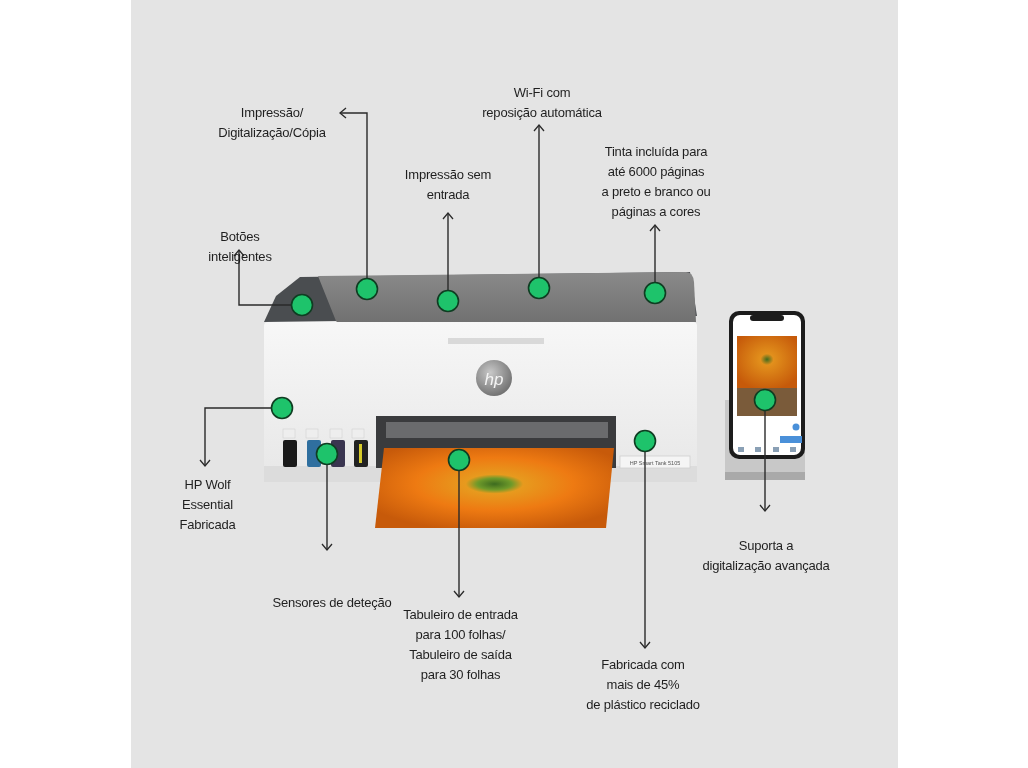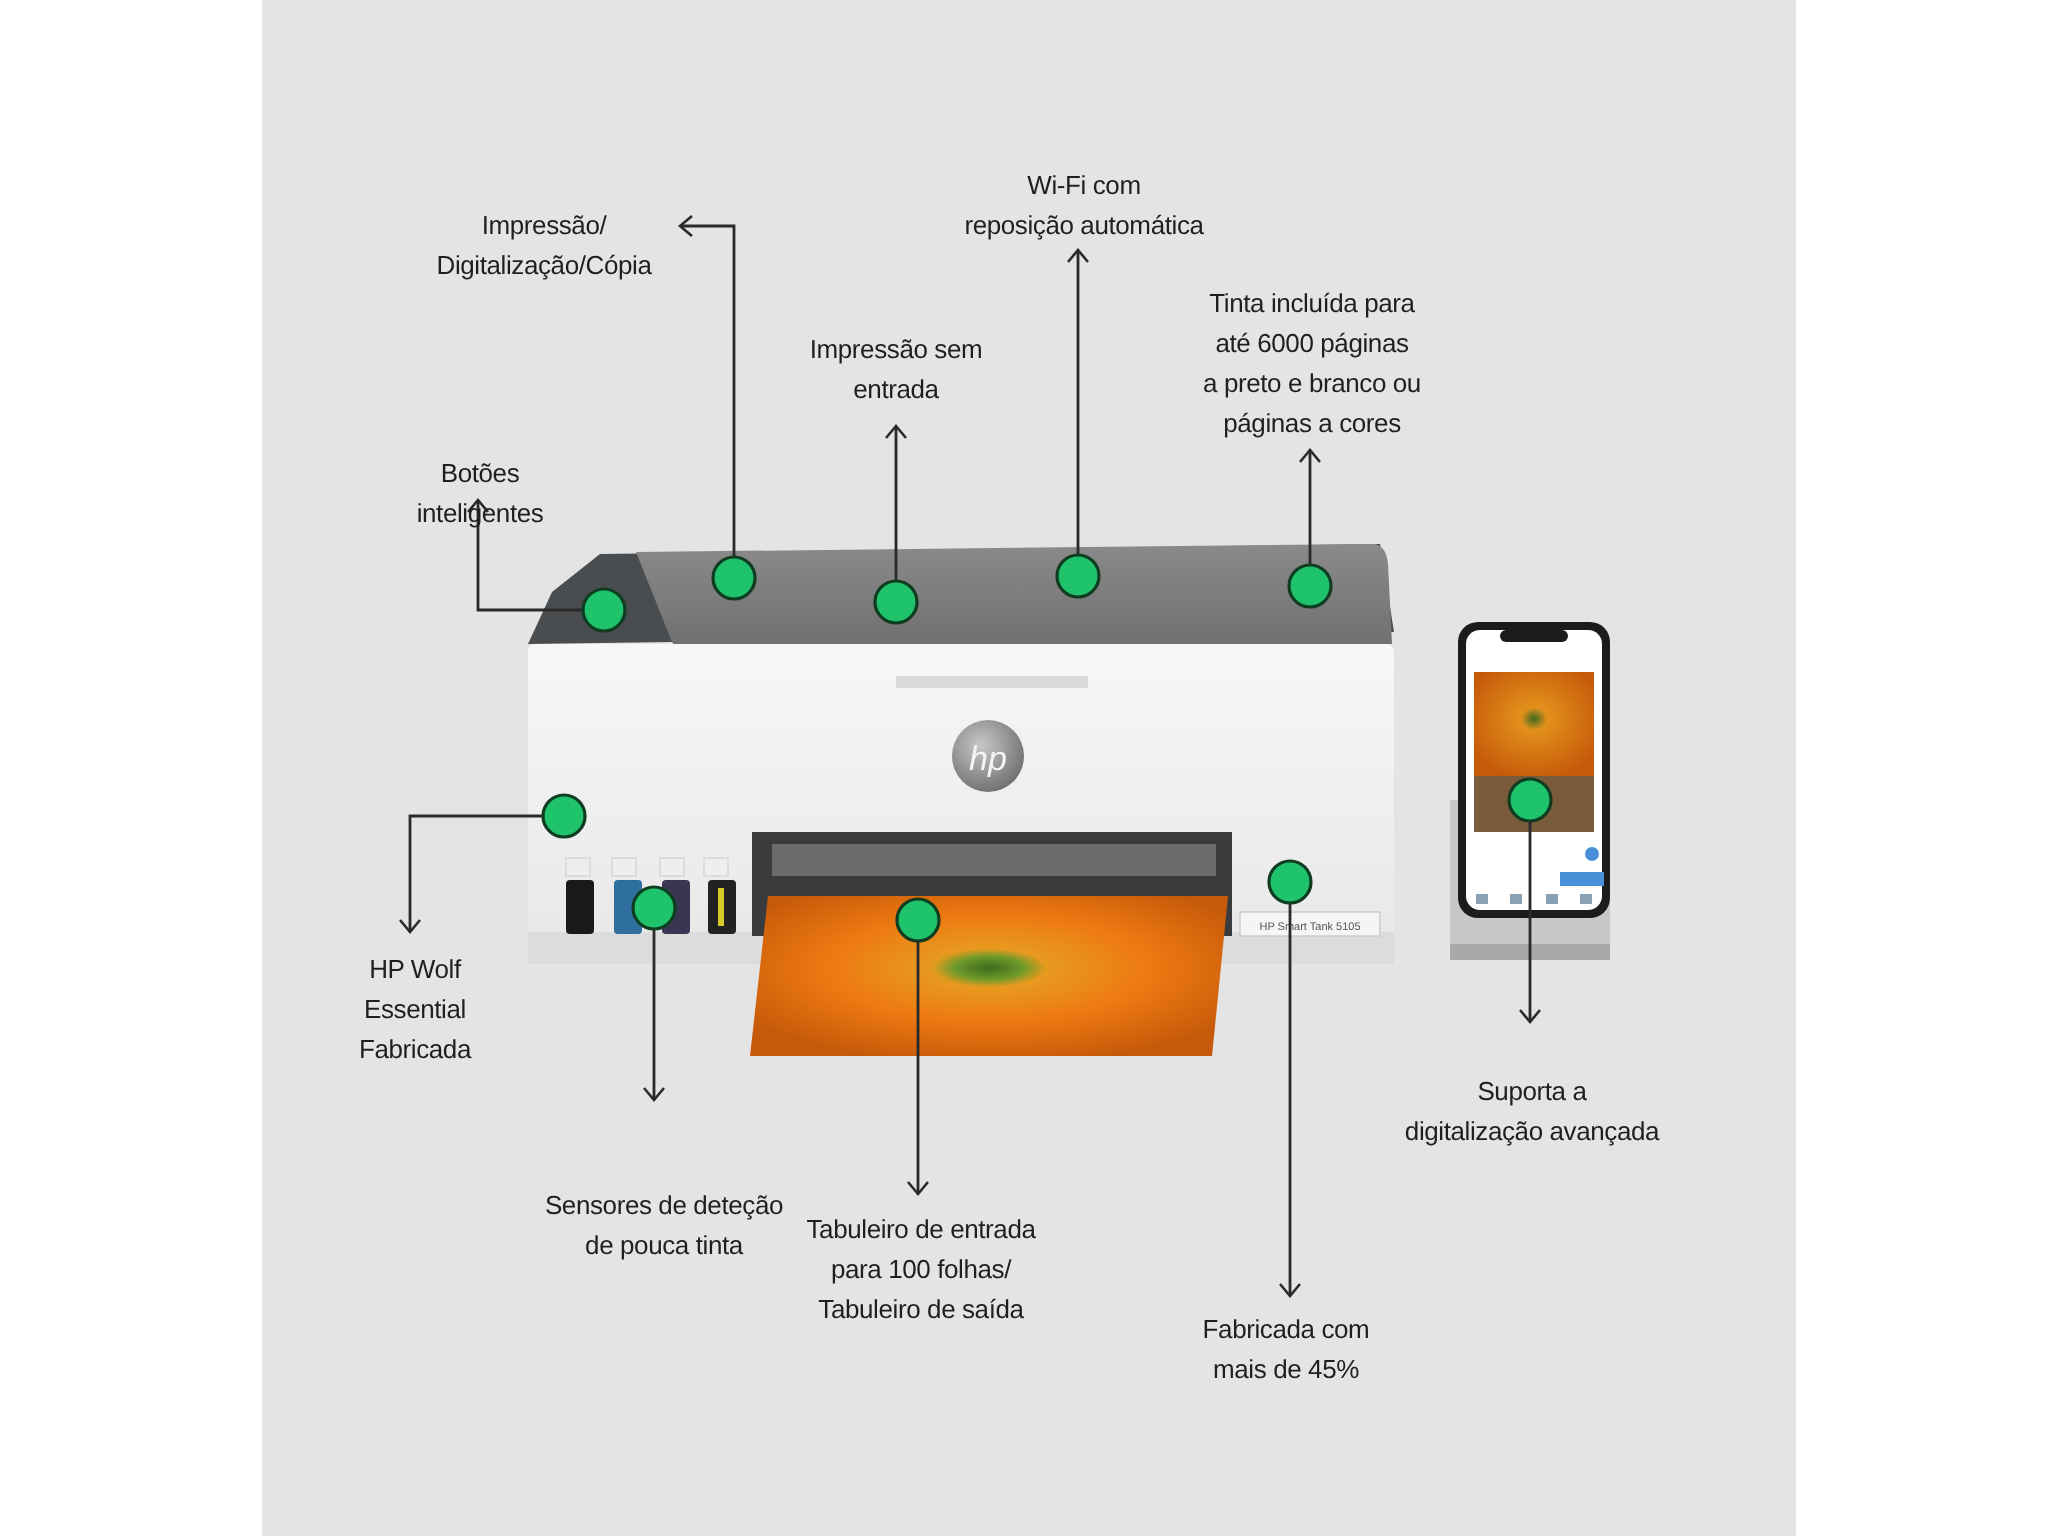--- a/index.html
+++ b/index.html
@@ -169,30 +169,31 @@
 </div>
 
 <div class="label" style="left:160px; top:475px; width:95px;">
   <span>HP Wolf</span>
   <span>Essential</span>
   <span>Fabricada</span>
 </div>
 
 <div class="label" style="left:237px; top:558px; width:190px;margin-top:35px;">
   <span>Sensores de deteção</span>
-  <span>de pouca tinta</span>
 </div>
 
 <div class="label" style="left:368px; top:605px; width:185px;">
   <span>Tabuleiro de entrada</span>
   <span>para 100 folhas/</span>
   <span>Tabuleiro de saída</span>
+  <span>para 30 folhas</span>
 </div>
 
 <div class="label" style="left:548px; top:655px; width:190px;">
   <span>Fabricada com</span>
   <span>mais de 45%</span>
+  <span>de plástico reciclado</span>
 </div>
 
 <div class="label" style="left:666px; top:536px; width:200px;">
   <span>Suporta a</span>
   <span>digitalização avançada</span>
 </div>
 
 </body></html>

